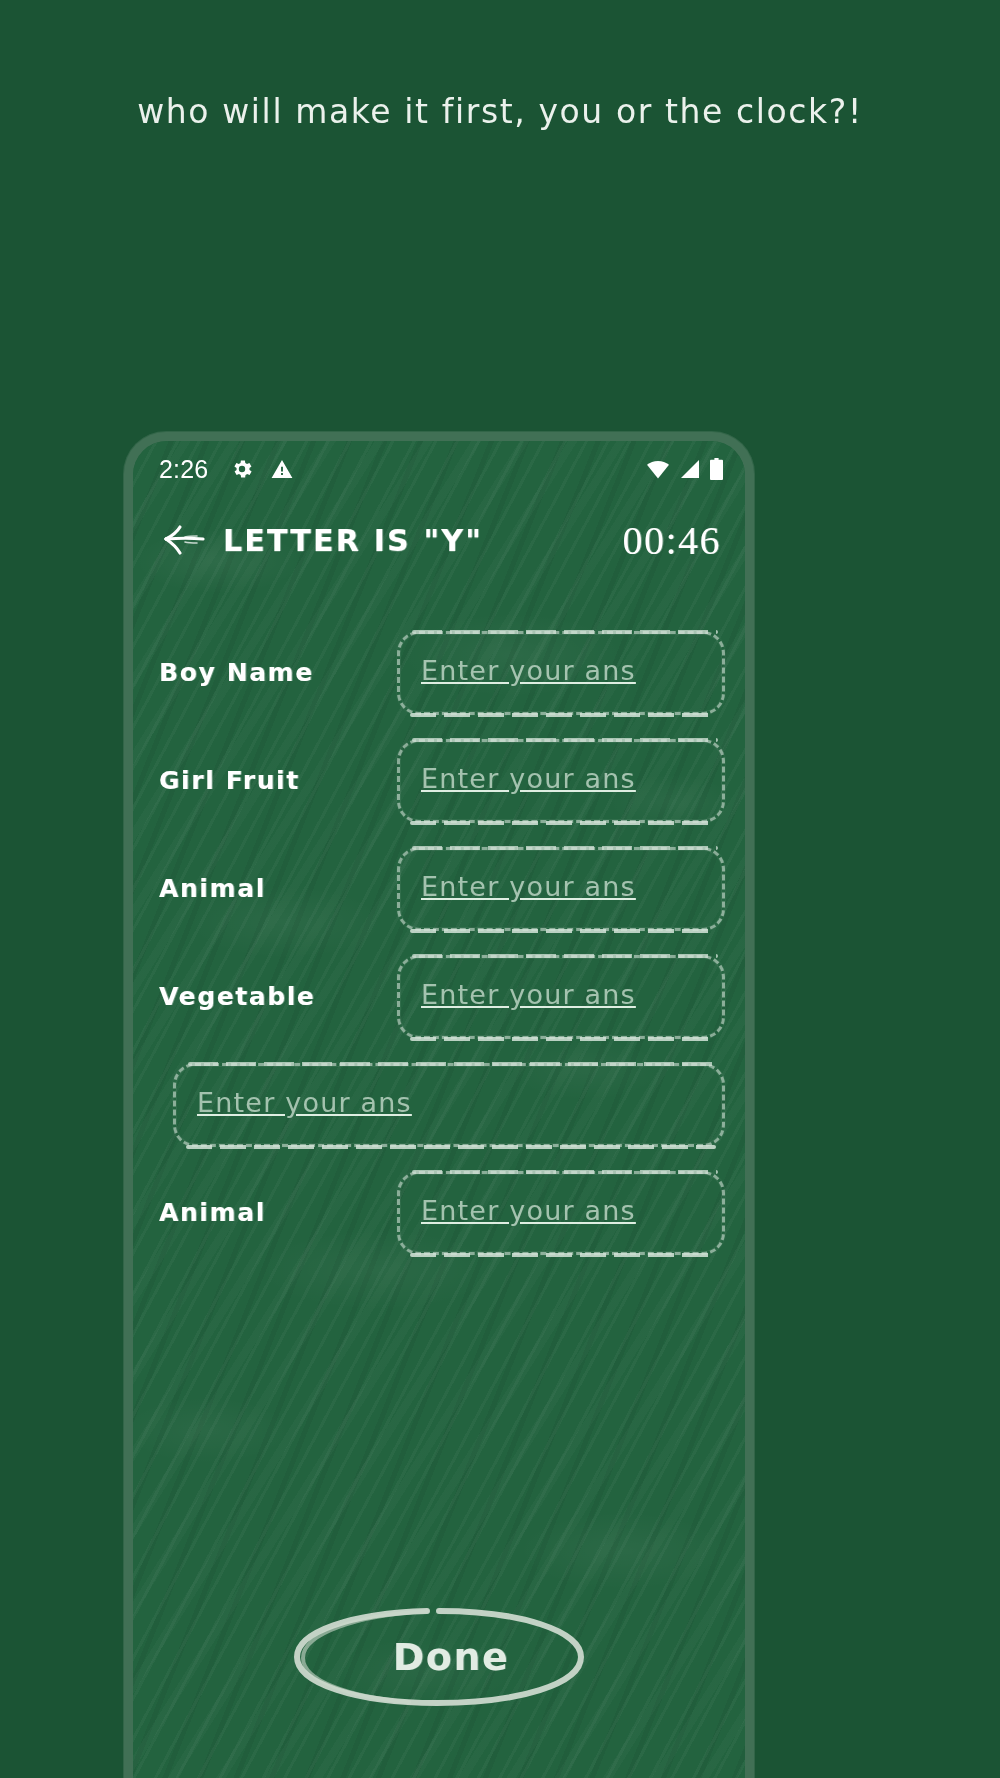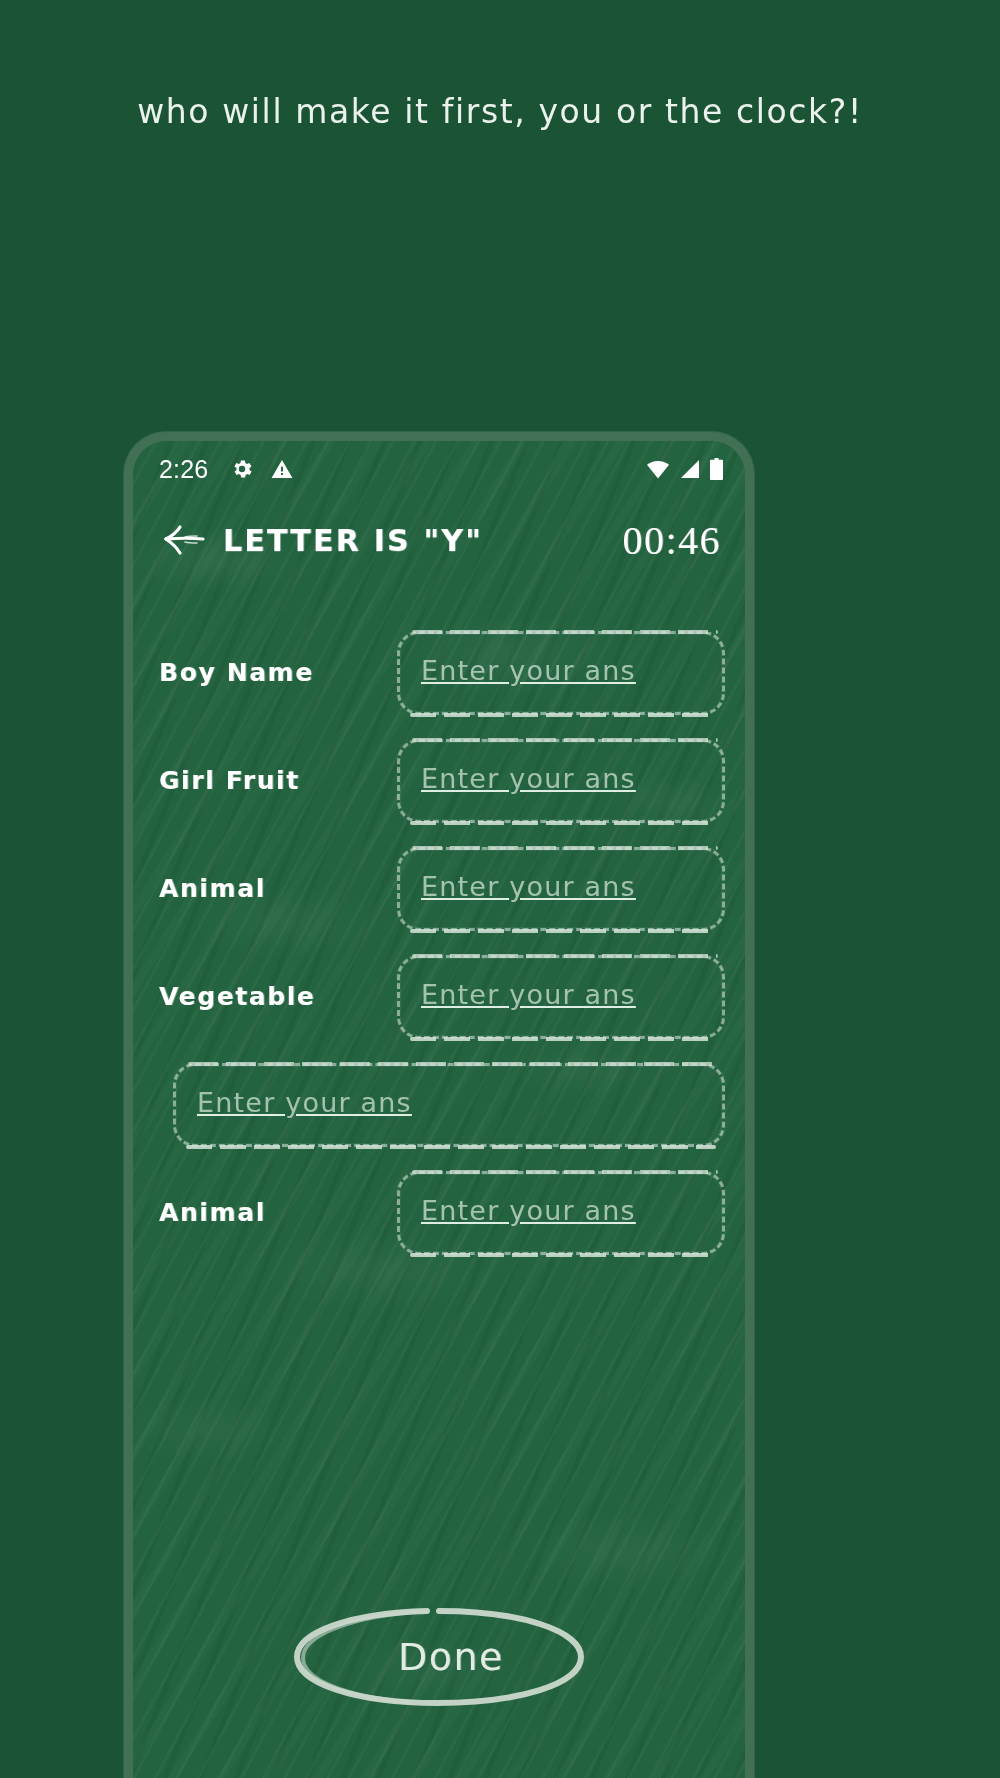--- a/index.html
+++ b/index.html
@@ -291,21 +291,21 @@
     inset: 0;
     width: 300px;
     height: 110px;
   }
 
   .done-label {
     position: relative;
     color: #e2ece3;
     font-family: "DejaVu Sans", sans-serif;
     font-size: 38px;
-    font-weight: normal;
+    font-weight: bold;
     letter-spacing: 1.5px;
     text-shadow: 1px 0 0 rgba(255,255,255,0.25);
     padding-left: 24px;
   }
 </style>
 </head>
 <body>
 
 <div class="promo">
   <div class="promo-subtitle">who will make it first, you or the clock?!</div>

